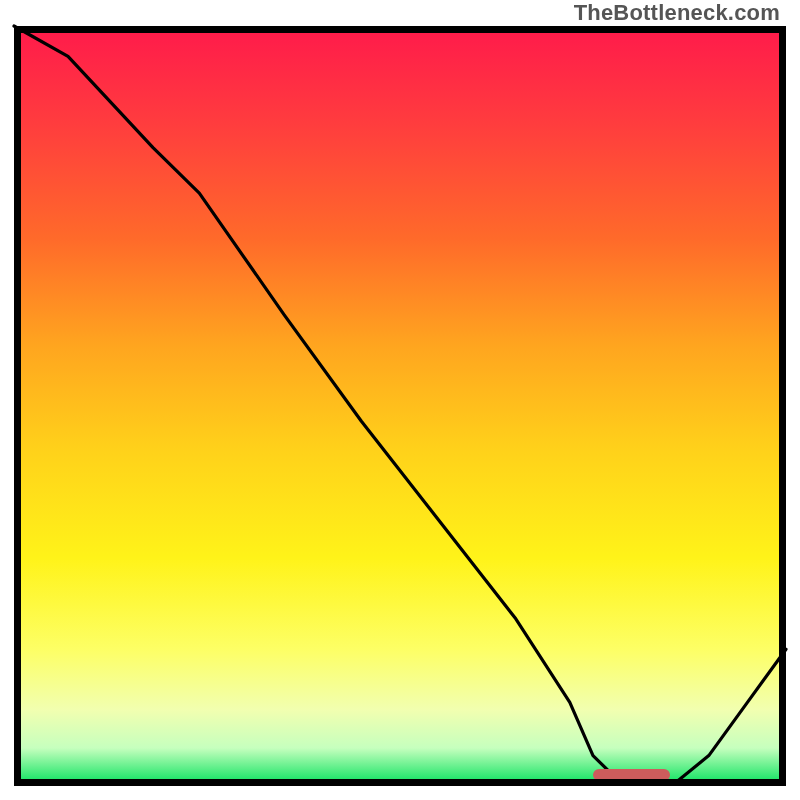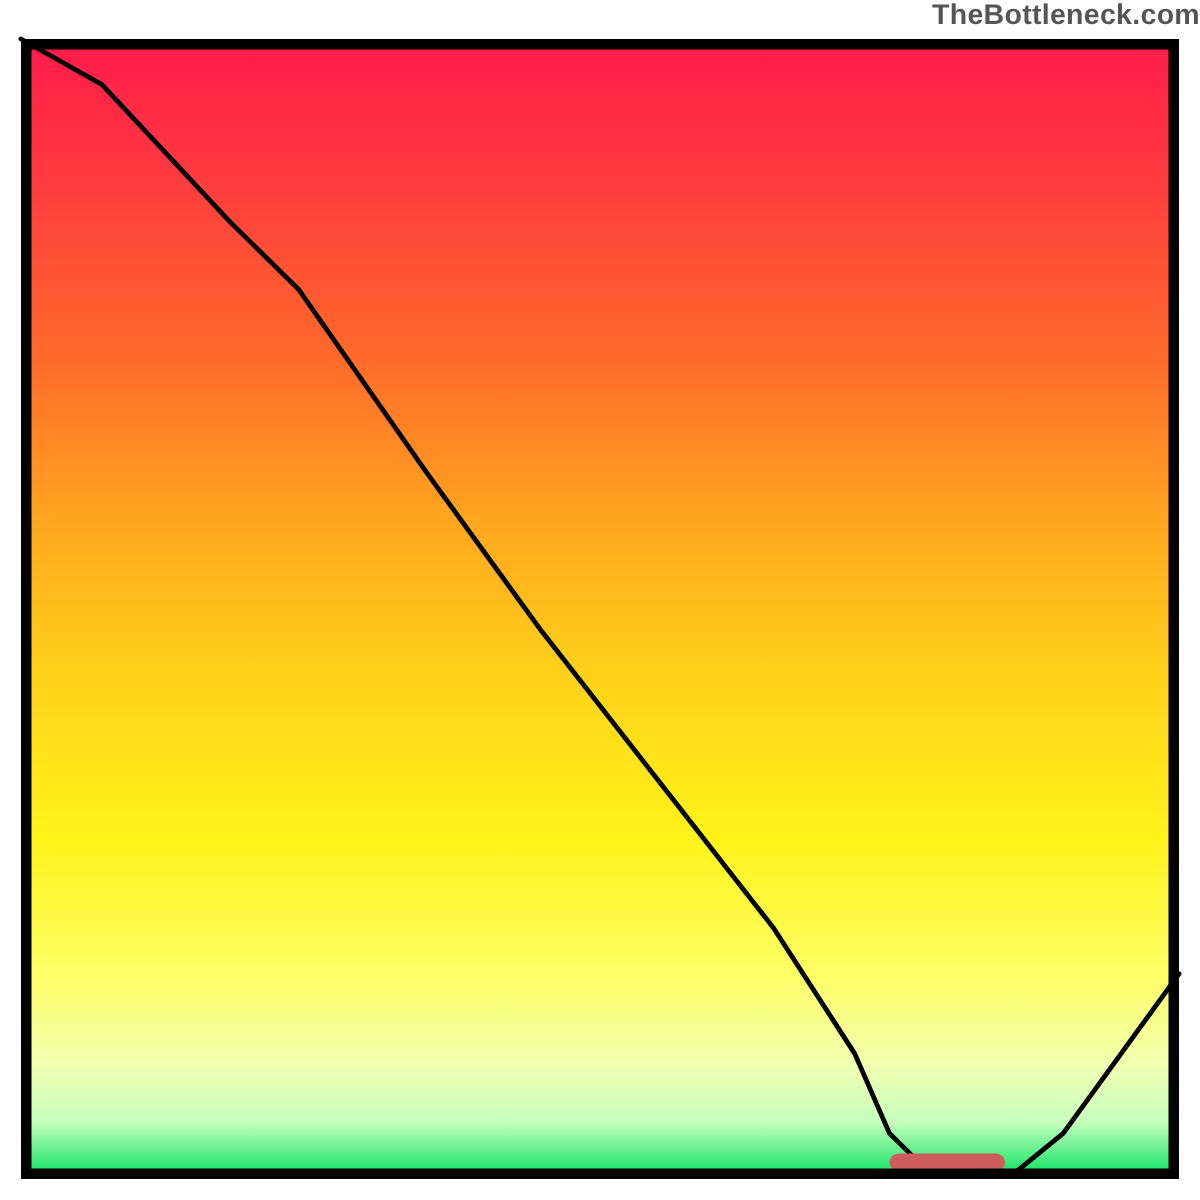--- a/index.html
+++ b/index.html
@@ -12,22 +12,22 @@
     overflow: hidden;
   }
   .wrap {
     position: relative;
     width: 800px;
     height: 800px;
   }
   .watermark {
     position: absolute;
     top: 0;
-    right: 0;
-    font-size: 19px;
+    right: 20px;
+    font-size: 22px;
     font-weight: bold;
     color: #555;
     z-index: 10;
     letter-spacing: 0.2px;
   }
   .plot-area {
     position: absolute;
     left: 14px;
     top: 26px;
     width: 772px;

